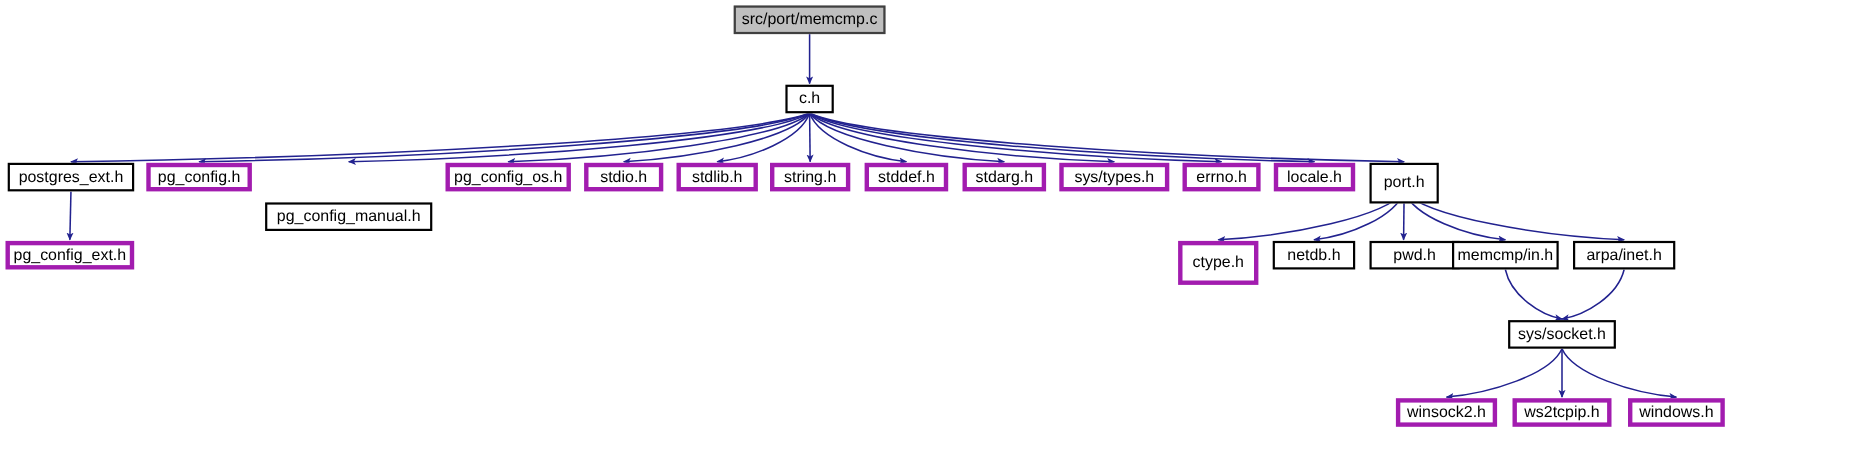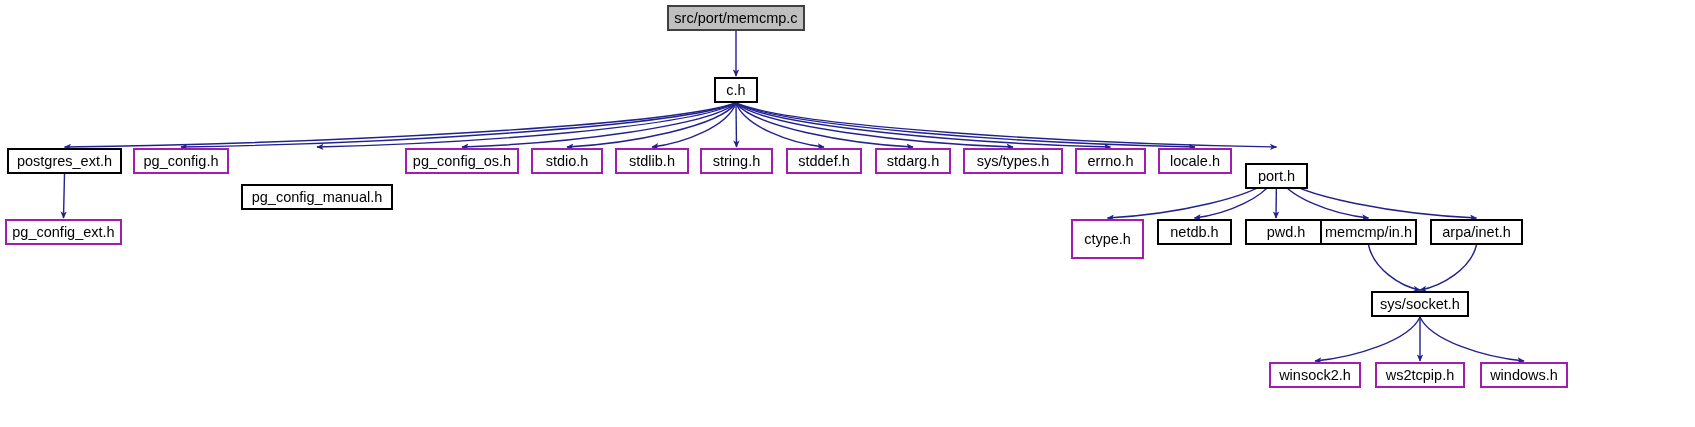--- a/index.html
+++ b/index.html
@@ -26,21 +26,21 @@
   .node {
     position: absolute;
     box-sizing: border-box;
     display: flex;
     align-items: center;
     justify-content: center;
     font-size: 14.5px;
     color: #000000;
     white-space: nowrap;
     background: #ffffff;
-    border: 2px solid #a21caf;
+    border: 4px solid #a21caf;
     line-height: 1;
   }
   .node.thick {
     border: 2px solid #000000;
   }
   .node.root {
     border: 2px solid #404040;
     background: #bfbfbf;
   }
 </style>
@@ -116,21 +116,21 @@
       </div>
       <div class="node thin" style="left: 963px; top: 148px; width: 100px; height: 26px;">
         <span>sys/types.h</span>
       </div>
       <div class="node thin" style="left: 1075px; top: 148px; width: 71px; height: 26px;">
         <span>errno.h</span>
       </div>
       <div class="node thin" style="left: 1158px; top: 148px; width: 74px; height: 26px;">
         <span>locale.h</span>
       </div>
-      <div class="node thick" style="left: 1245px; top: 148px; width: 63px; height: 26px; margin-top: 15px;">
+      <div class="node thick" style="left: 1245px; top: 148px; width: 63px; height: 37px;">
         <span>port.h</span>
       </div>
       <div class="node thin" style="left: 5px; top: 219px; width: 117px; height: 26px;">
         <span>pg_config_ext.h</span>
       </div>
       <div class="node thin" style="left: 1071px; top: 219px; width: 73px; height: 40px;">
         <span>ctype.h</span>
       </div>
       <div class="node thick" style="left: 1157px; top: 219px; width: 75px; height: 26px;">
         <span>netdb.h</span>

